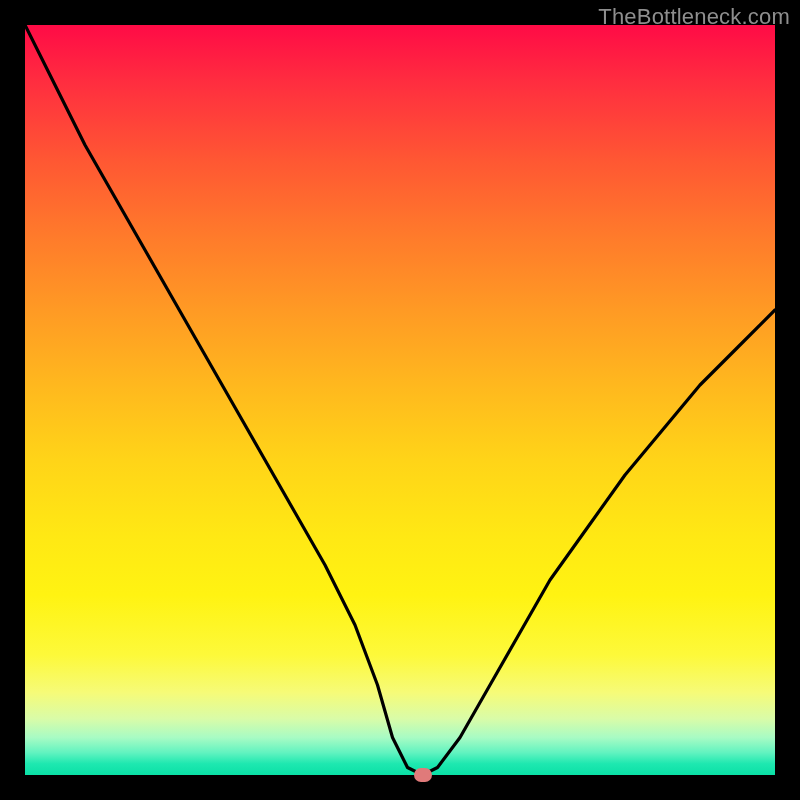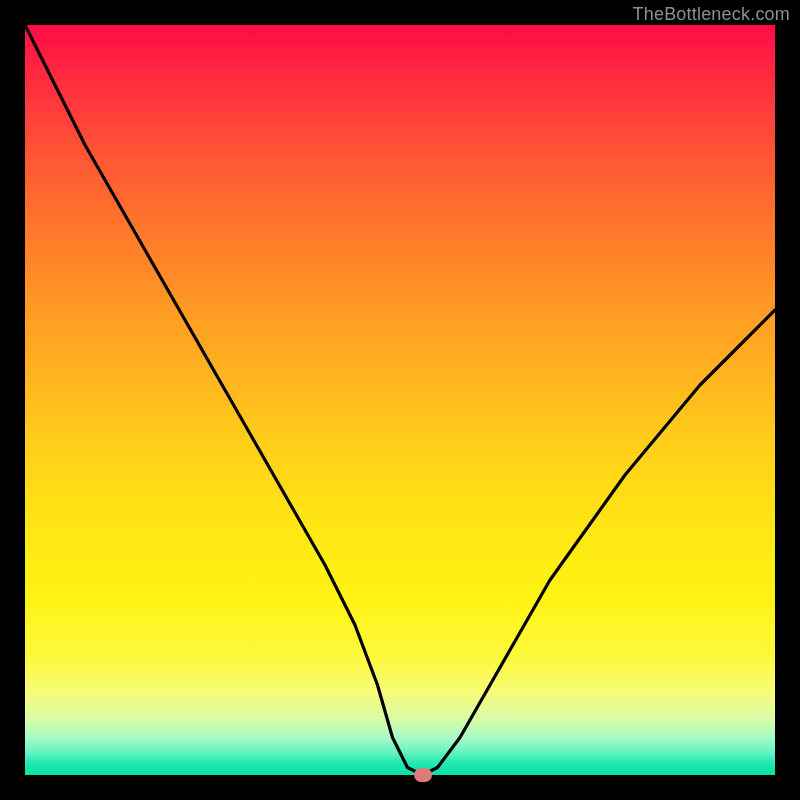--- a/index.html
+++ b/index.html
@@ -39,21 +39,21 @@
       #a8fbc4 95%,
       #62f3c0 97%,
       #1ee8b0 98.5%,
       #0ae0a6 100%);
   }
   .watermark {
     position: absolute;
     top: 4px;
     right: 10px;
     color: #8e8e8e;
-    font-size: 18px;
+    font-size: 22px;
     font-weight: 500;
     letter-spacing: 0.2px;
     user-select: none;
   }
   svg.curve {
     position: absolute;
     left: 0;
     top: 0;
     width: 750px;
     height: 750px;

